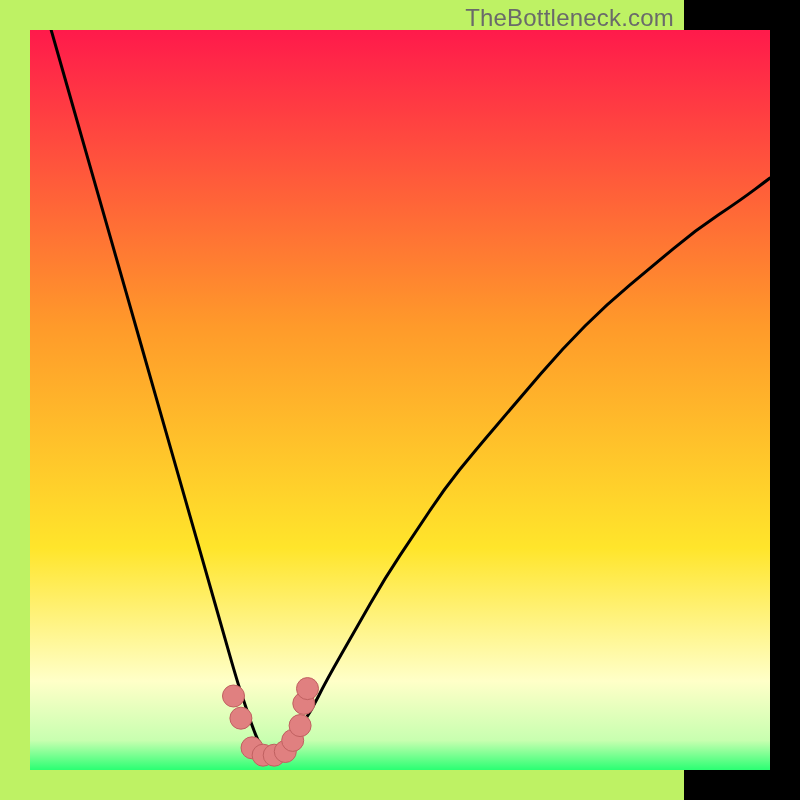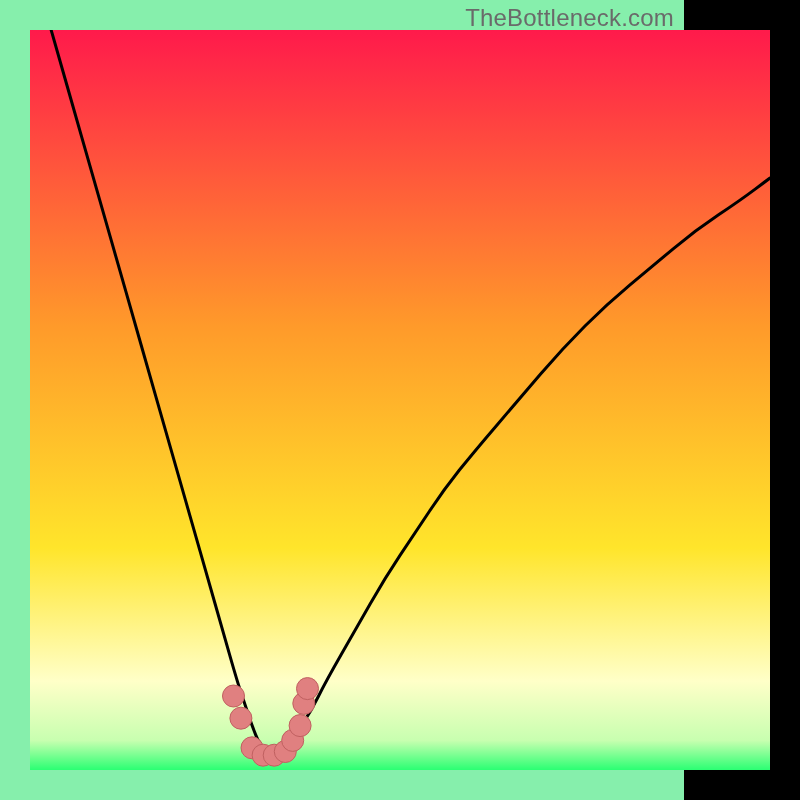--- a/index.html
+++ b/index.html
@@ -10,21 +10,21 @@
     background: #000;
     overflow: hidden;
     font-family: Arial, Helvetica, sans-serif;
   }
   .frame {
     position: absolute;
     top: 0;
     left: 0;
     width: 684px;
     height: 800px;
-    background: #86efac;
+    background: #bef264;
   }
   .plot {
     position: absolute;
     top: 30px;
     left: 30px;
     width: 740px;
     height: 740px;
   }
   .watermark {
     position: absolute;

